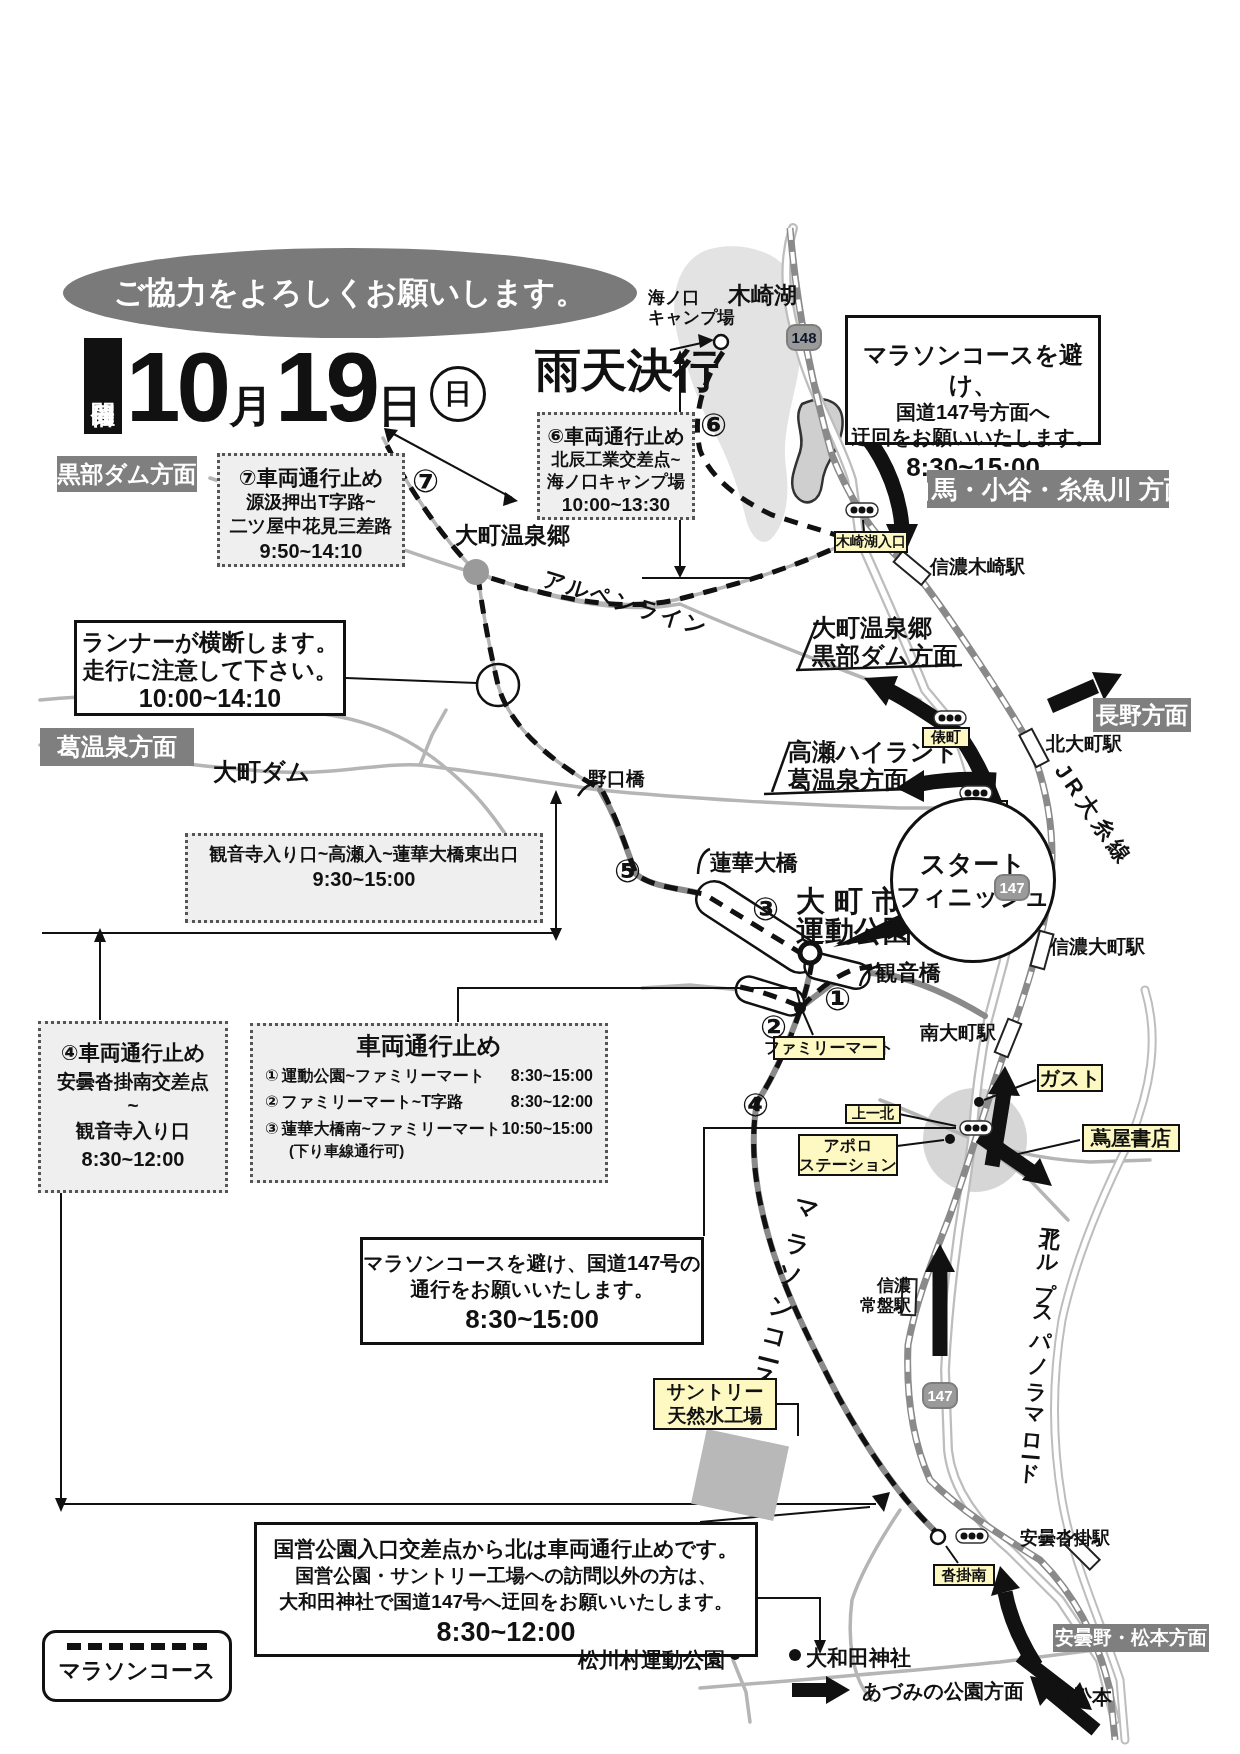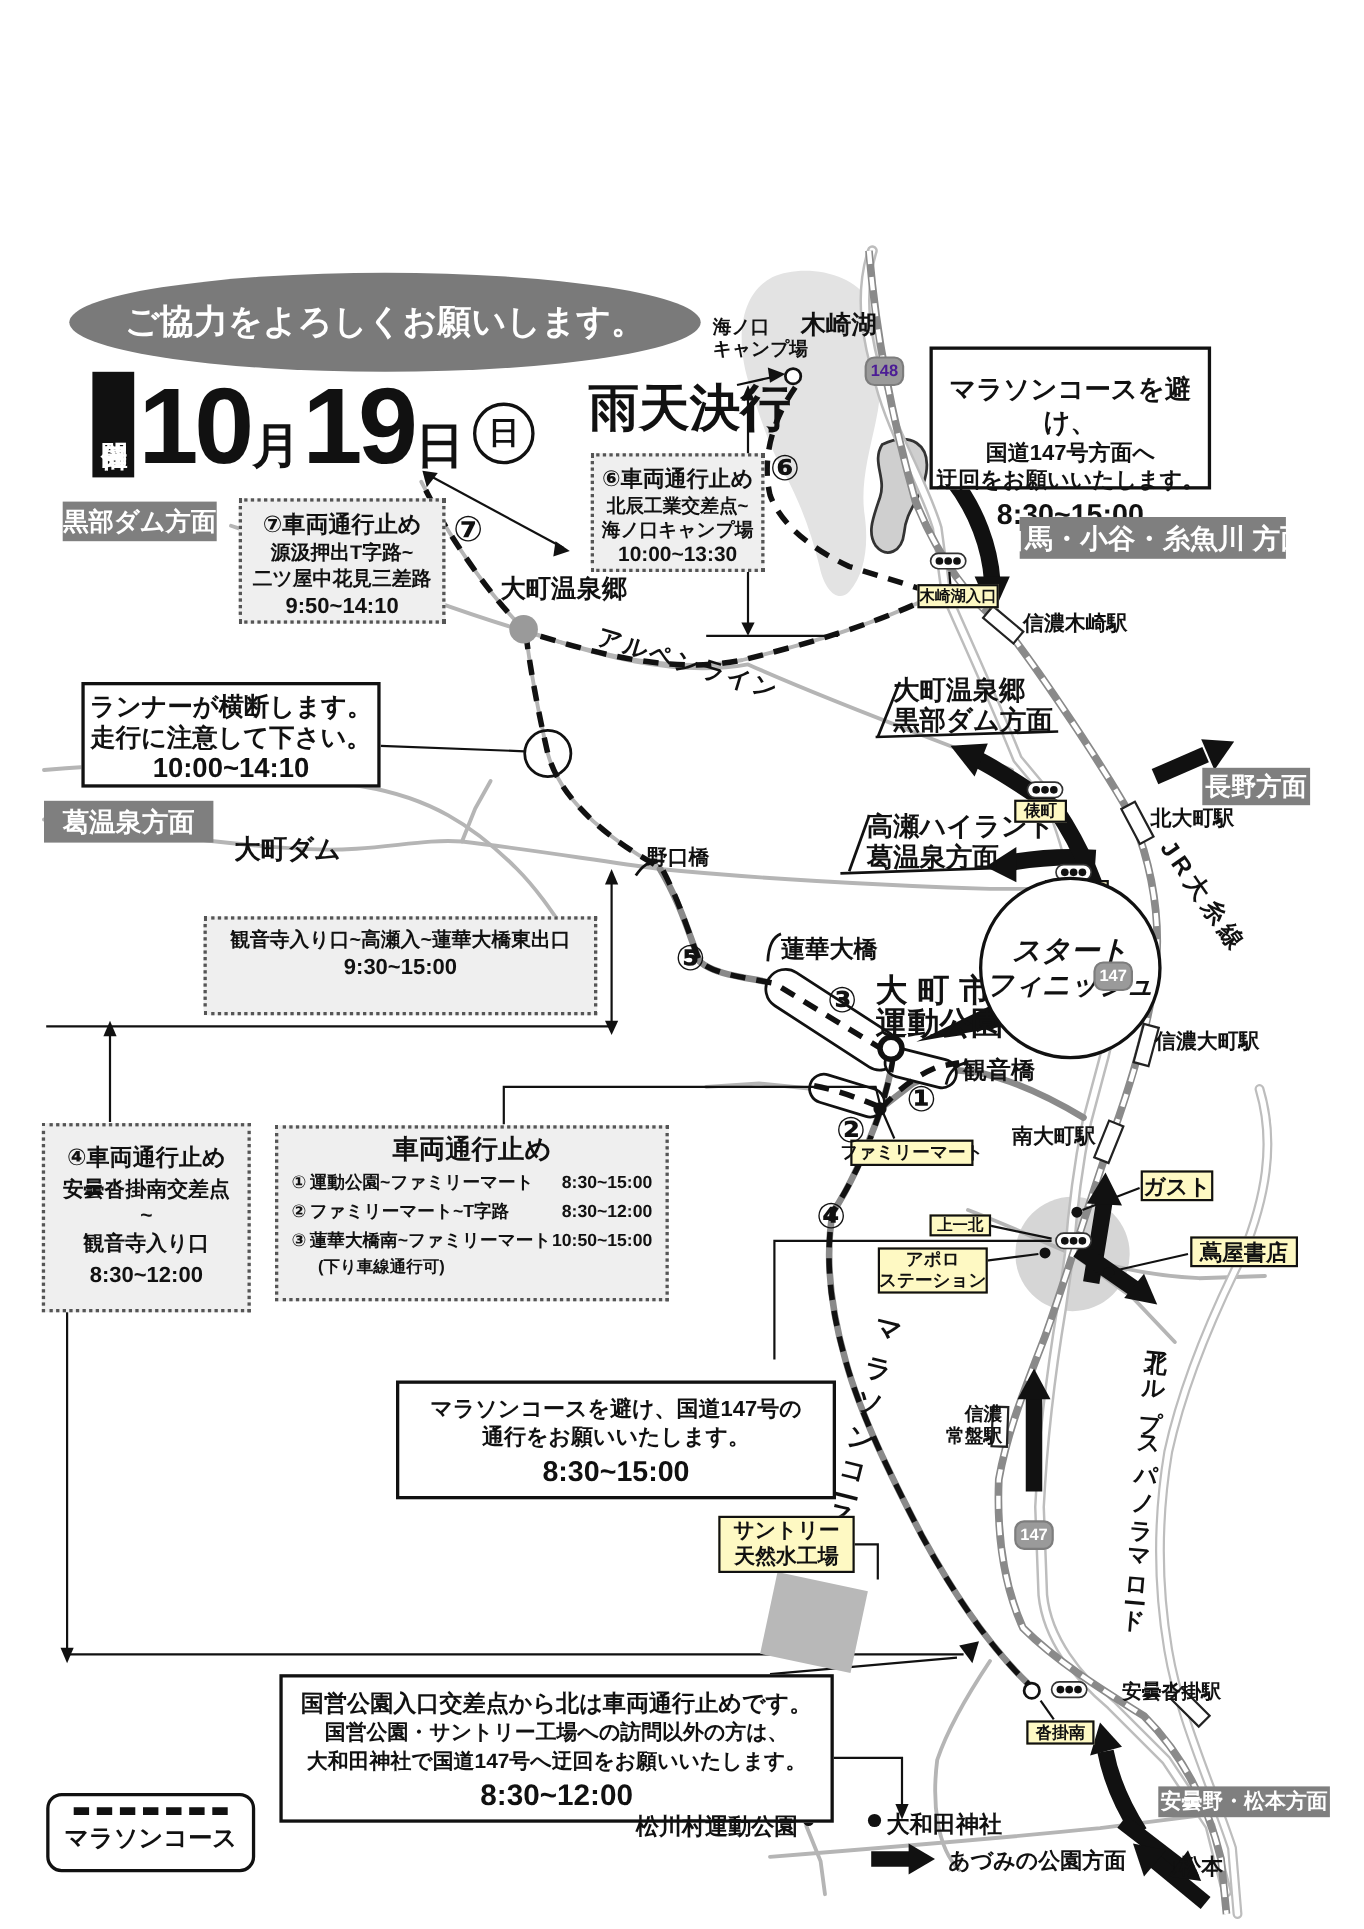--- a/index.html
+++ b/index.html
@@ -291,21 +291,21 @@
       <span style="margin-left:auto;">8:30~12:00</span>
     </div>
     <div style="display:flex;font-size:16px;line-height:1.65;">
       <span style="margin-right:3px;">③</span>
       <span>蓮華大橋南~ファミリーマート</span>
       <span style="margin-left:auto;">10:50~15:00</span>
     </div>
     <div style="font-size:15px;padding-left:24px;">(下り車線通行可)</div>
   </div>
 
-  <div class="abs solid-box" style="left:360px;top:1237px;width:400px;height:108px;padding-top:10px;margin-top:18px;">
+  <div class="abs solid-box" style="left:360px;top:1237px;width:344px;height:108px;padding-top:10px;">
     <div style="font-size:20px;line-height:1.3;">マラソンコースを避け、国道147号の</div>
     <div style="font-size:20px;line-height:1.3;">通行をお願いいたします。</div>
     <div style="font-size:26px;margin-top:2px;">8:30~15:00</div>
   </div>
 
   <div class="abs solid-box" style="left:254px;top:1522px;width:504px;height:135px;padding-top:10px;">
     <div style="font-size:21px;line-height:1.35;">国営公園入口交差点から北は車両通行止めです。</div>
     <div style="font-size:19px;line-height:1.35;">国営公園・サントリー工場への訪問以外の方は、</div>
     <div style="font-size:19px;line-height:1.35;">大和田神社で国道147号へ迂回をお願いいたします。</div>
     <div style="font-size:27px;margin-top:2px;">8:30~12:00</div>
@@ -354,21 +354,21 @@
   </div>
   <div class="abs map-label" style="left:1046px;top:731px;font-size:19px;">北大町駅</div>
   <div class="abs map-label" style="left:1072px;top:758px;font-size:22px;letter-spacing:5px;transform:rotate(55deg);transform-origin:left top;">JR大糸線</div>
   <div class="abs map-label" style="left:213px;top:756px;font-size:24px;">大町ダム</div>
   <div class="abs map-label" style="left:588px;top:766px;font-size:19px;">野口橋</div>
   <div class="abs map-label" style="left:710px;top:848px;font-size:22px;">蓮華大橋</div>
   <div class="abs map-label" style="left:796px;top:886px;font-size:29px;line-height:1.05;">
     <div style="letter-spacing:9px;">大町市</div>
     <div>運動公園</div>
   </div>
-  <div class="abs" style="left:890px;top:797px;width:166px;height:166px;border:3px solid #111;border-radius:50%;background:#fff;display:flex;flex-direction:column;align-items:center;justify-content:center;box-sizing:border-box;font-style:italic;">
+  <div class="abs" style="left:890px;top:797px;width:166px;height:166px;border:3px solid #111;border-radius:50%;background:#fff;display:flex;flex-direction:column;align-items:center;justify-content:center;box-sizing:border-box;">
     <div class="b" style="font-size:26px;line-height:1.2;">スタート</div>
     <div class="b" style="font-size:25px;line-height:1.2;">フィニッシュ</div>
   </div>
   <div class="abs map-label" style="left:875px;top:958px;font-size:22px;">観音橋</div>
   <div class="abs map-label" style="left:1050px;top:934px;font-size:19px;">信濃大町駅</div>
   <div class="abs map-label" style="left:920px;top:1020px;font-size:19px;">南大町駅</div>
   <div class="abs boxed-label" style="left:773px;top:1036px;width:112px;height:24px;font-size:16px;">
     <span>ファミリーマート</span>
   </div>
   <div class="abs boxed-label" style="left:1037px;top:1064px;width:66px;height:28px;font-size:20px;">
@@ -396,21 +396,21 @@
   </div>
   <div class="abs boxed-label" style="left:933px;top:1564px;width:62px;height:22px;font-size:15px;">
     <span>沓掛南</span>
   </div>
   <div class="abs map-label" style="left:1020px;top:1526px;font-size:18px;">安曇沓掛駅</div>
   <div class="abs map-label" style="left:806px;top:1644px;font-size:21px;">大和田神社</div>
   <div class="abs map-label" style="left:578px;top:1646px;font-size:21px;">松川村運動公園</div>
   <div class="abs map-label" style="left:862px;top:1678px;font-size:20px;">あづみの公園方面</div>
   <div class="abs map-label" style="left:1062px;top:1684px;font-size:20px;">↓松本</div>
 
-  <div class="abs" style="left:786px;top:324px;width:36px;height:27px;background:#9a9a9a;border:2px solid #7d7d7d;border-radius:9px;color:#4c1d95;font-weight:bold;font-size:15px;display:flex;align-items:center;justify-content:center;box-sizing:border-box;">
+  <div class="abs" style="left:786px;top:324px;width:36px;height:27px;background:#9a9a9a;border:2px solid #7d7d7d;border-radius:9px;color:#0f172a;font-weight:bold;font-size:15px;display:flex;align-items:center;justify-content:center;box-sizing:border-box;">
     <span>148</span>
   </div>
   <div class="abs" style="left:994px;top:874px;width:36px;height:27px;background:#9a9a9a;border:2px solid #7d7d7d;border-radius:9px;color:#fff;font-weight:bold;font-size:15px;display:flex;align-items:center;justify-content:center;box-sizing:border-box;">
     <span>147</span>
   </div>
   <div class="abs" style="left:922px;top:1382px;width:36px;height:27px;background:#9a9a9a;border:2px solid #7d7d7d;border-radius:9px;color:#fff;font-weight:bold;font-size:15px;display:flex;align-items:center;justify-content:center;box-sizing:border-box;">
     <span>147</span>
   </div>
 
   <div class="abs marker" style="left:700px;top:406px;font-size:32px;">⑥</div>

